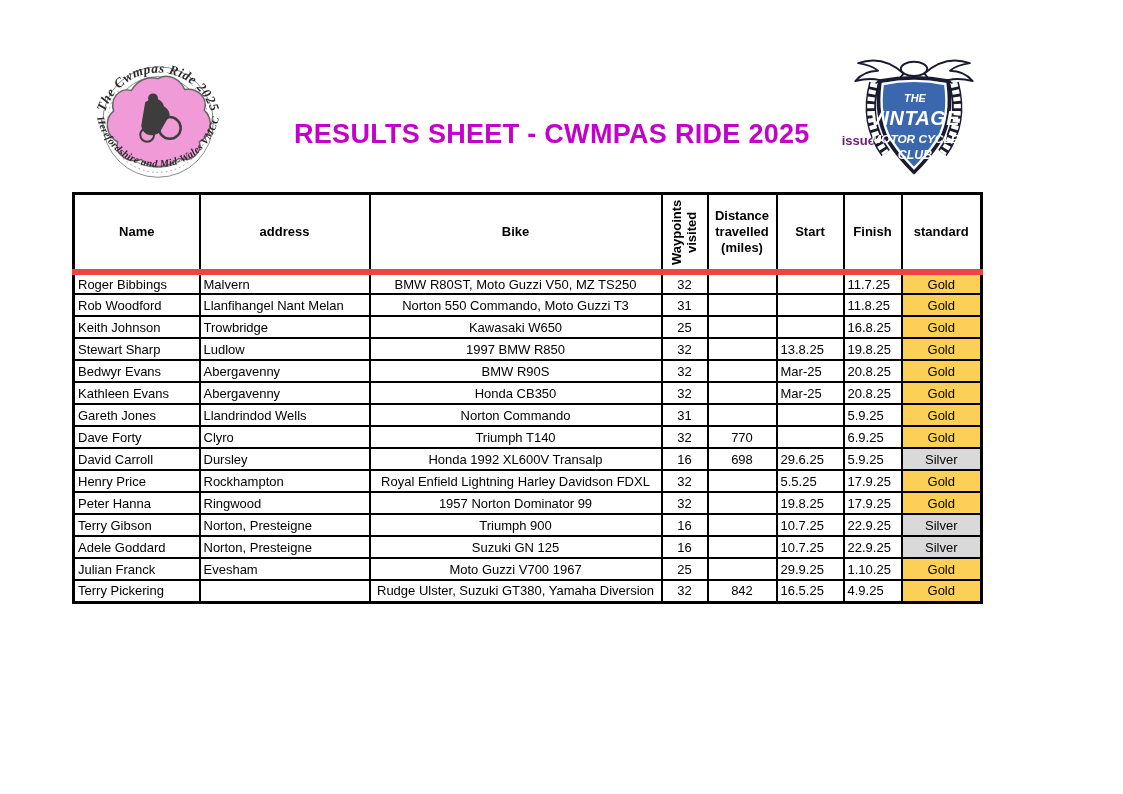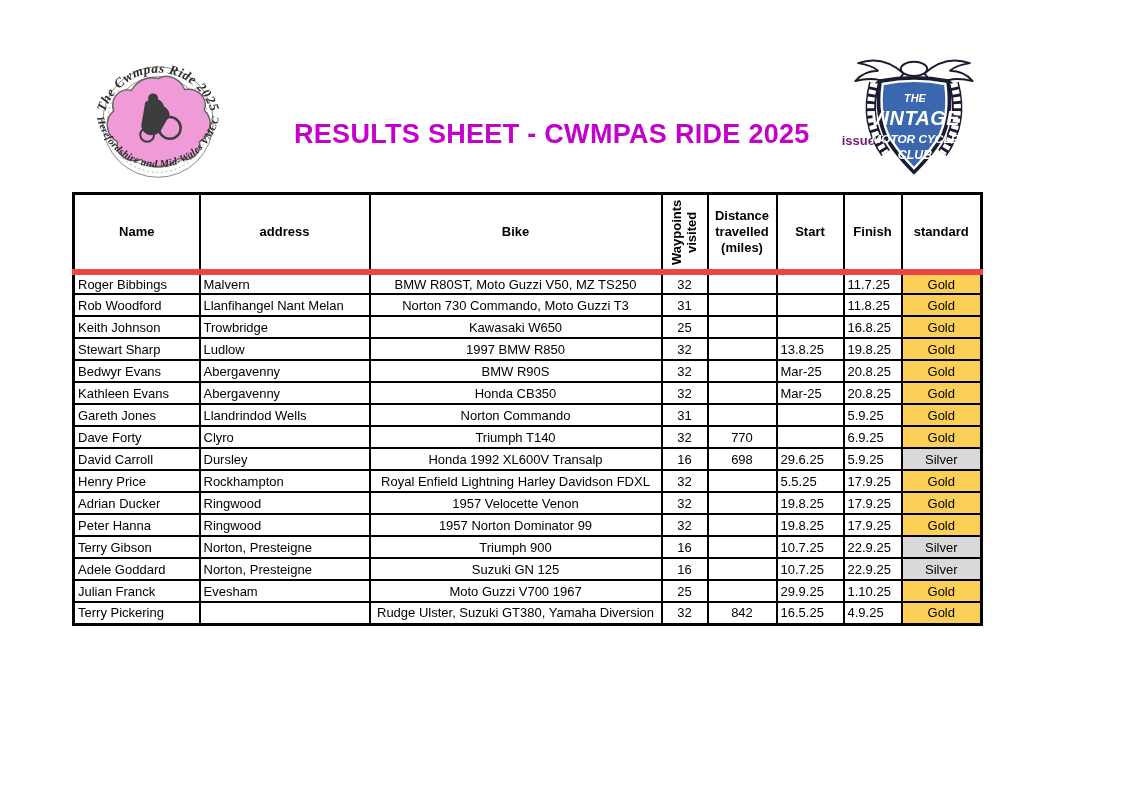--- a/index.html
+++ b/index.html
@@ -160,21 +160,21 @@
           <td class="center">BMW R80ST, Moto Guzzi V50, MZ TS250</td>
           <td class="center">32</td>
           <td class="center"></td>
           <td class="right"></td>
           <td class="right">11.7.25</td>
           <td class="center" style="background: rgb(252, 208, 86);">Gold</td>
         </tr>
         <tr>
           <td class="left">Rob Woodford</td>
           <td class="left">Llanfihangel Nant Melan</td>
-          <td class="center">Norton 730 Commando, Moto Guzzi T3</td>
+          <td class="center">Norton 550 Commando, Moto Guzzi T3</td>
           <td class="center">31</td>
           <td class="center"></td>
           <td class="right"></td>
           <td class="right">11.8.25</td>
           <td class="center" style="background: rgb(252, 208, 86);">Gold</td>
         </tr>
         <tr>
           <td class="left">Keith Johnson</td>
           <td class="left">Trowbridge</td>
           <td class="center">Kawasaki W650</td>
@@ -248,30 +248,20 @@
           <td class="left">Henry Price</td>
           <td class="left small">Rockhampton</td>
           <td class="center">Royal Enfield Lightning Harley Davidson FDXL</td>
           <td class="center">32</td>
           <td class="center"></td>
           <td class="right">5.5.25</td>
           <td class="right">17.9.25</td>
           <td class="center" style="background: rgb(252, 208, 86);">Gold</td>
         </tr>
         <tr>
-          <td class="left">Adrian Ducker</td>
-          <td class="left">Ringwood</td>
-          <td class="center">1957 Velocette Venon</td>
-          <td class="center">32</td>
-          <td class="center"></td>
-          <td class="right">19.8.25</td>
-          <td class="right">17.9.25</td>
-          <td class="center" style="background: rgb(252, 208, 86);">Gold</td>
-        </tr>
-        <tr>
           <td class="left">Peter Hanna</td>
           <td class="left small">Ringwood</td>
           <td class="center">1957 Norton Dominator 99</td>
           <td class="center">32</td>
           <td class="center"></td>
           <td class="right">19.8.25</td>
           <td class="right">17.9.25</td>
           <td class="center" style="background: rgb(252, 208, 86);">Gold</td>
         </tr>
         <tr>

